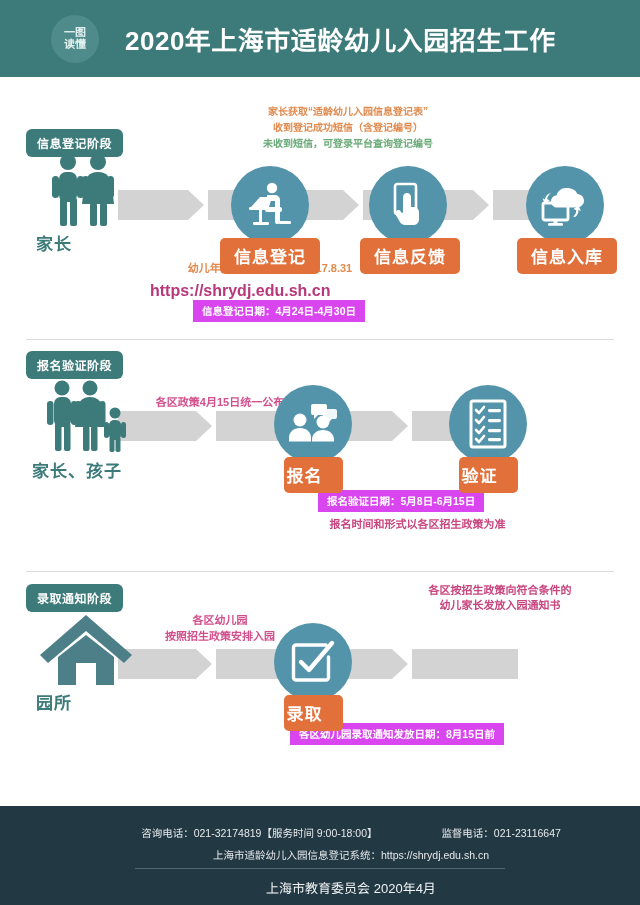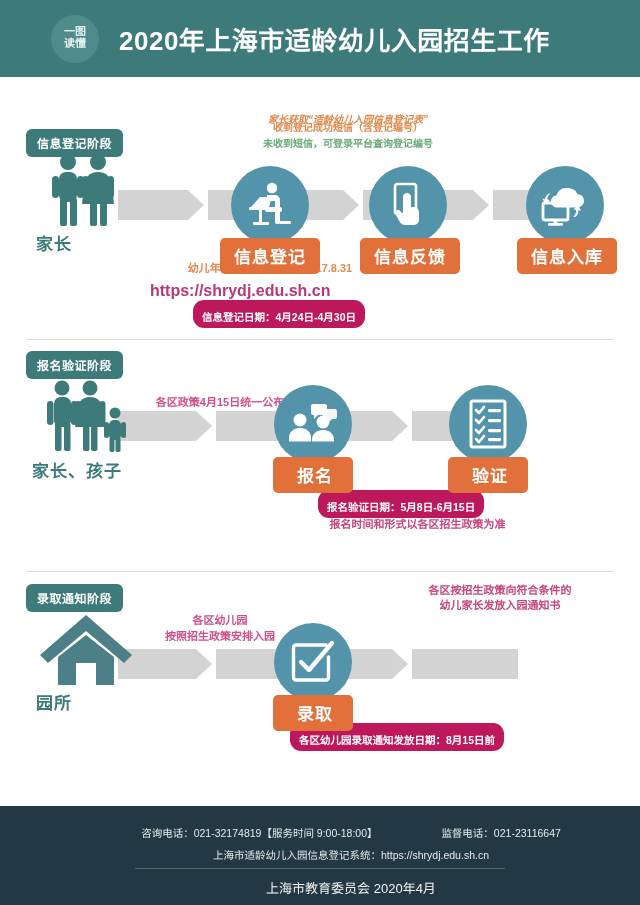--- a/index.html
+++ b/index.html
@@ -21,25 +21,24 @@
     display:flex; align-items:center;
   }
   .badge {
     width:48px; height:48px; border-radius:50%;
     background:#4f8b8a;
     margin-left:51px;
     display:flex; flex-direction:column;
     align-items:center; justify-content:center;
     color:#dff0ef;
     line-height:1.05;
-    font-family:Liberation Mono, monospace;
   }
   .badge span { font-size:11px; letter-spacing:0px; font-weight:bold; }
   .header-title {
-    margin-left:20px;
+    margin-left:26px;
     color:#ffffff;
     font-size:26px;
     font-weight:bold;
     letter-spacing:0.5px;
     white-space:nowrap;
   }
 
   
   .stage { position:absolute; left:0; width:640px; }
   .stage-1 { top:77px;  height:262px; }
@@ -92,35 +91,35 @@
     margin:0 auto;
     position:relative; z-index:3;
   }
   .pill {
     background:#e2703a; color:#ffffff;
     font-size:17px; font-weight:bold; letter-spacing:1px;
     padding:5px 14px 6px 14px; border-radius:5px;
     display:inline-block; margin-top:-6px; position:relative; z-index:4;
     white-space:nowrap;
   }
-  .pill.wide { padding-left:24px; padding-right:20px; }
+  .pill.wide { padding-left:3px; padding-right:20px; }
 
   
   .note { position:absolute; white-space:nowrap; line-height:1.45; }
   .note-orange { color:#e08a4e; font-size:10px; font-weight:bold; text-align:center; }
   .note-green  { color:#6aab78; font-size:10px; font-weight:bold; text-align:center; }
   .note-pink   { color:#c8457e; font-size:11px; font-weight:bold; text-align:center; }
   .note-pinkline { color:#d24f8c; font-size:11px; font-weight:bold; text-align:center; }
   .note-orange-lg { color:#e08a4e; font-size:11px; font-weight:bold; text-align:center; }
   .note-link { color:#b8387a; font-size:16px; font-weight:bold; text-align:left; }
   .tag-pink {
     position:absolute;
-    background:#be185d; color:#ffffff;
+    background:#d946ef; color:#ffffff;
     font-size:10.5px; font-weight:bold;
-    padding:9px 9px 4px 9px; border-radius:11px;
+    padding:3px 9px 4px 9px; border-radius:0;
     white-space:nowrap;
   }
 
   
   .footer {
     position:absolute; left:0; top:806px; width:640px; height:99px;
     background:#223843;
     padding-left:31px;
   }
   .footer-row {
@@ -148,21 +147,21 @@
       <span>一图</span>
       <span>读懂</span>
     </div>
     <div class="header-title">2020年上海市适龄幼儿入园招生工作</div>
   </div>
 
   <div class="stage stage-1">
 
     <div class="stage-label" style="left:26px; top:52px;">信息登记阶段</div>
 
-    <div class="note note-orange" style="left:228px; top:36px; width:240px;font-style:italic;">家长获取“适龄幼儿入园信息登记表”</div>
+    <div class="note note-orange" style="left:228px; top:28px; width:240px;">家长获取“适龄幼儿入园信息登记表”</div>
     <div class="note note-orange" style="left:228px; top:44px; width:240px;">收到登记成功短信（含登记编号）</div>
     <div class="note note-green" style="left:228px; top:60px; width:240px;">未收到短信，可登录平台查询登记编号</div>
 
     <div class="flowbar" style="left:118px; top:113px; width:480px;">
       <div class="seg" style="left:0;   width:70px;"></div>
       <div class="chev" style="left:70px;"></div>
       <div class="seg" style="left:90px; width:135px;"></div>
       <div class="chev" style="left:225px;"></div>
       <div class="seg" style="left:245px; width:110px;"></div>
       <div class="chev" style="left:355px;"></div>

